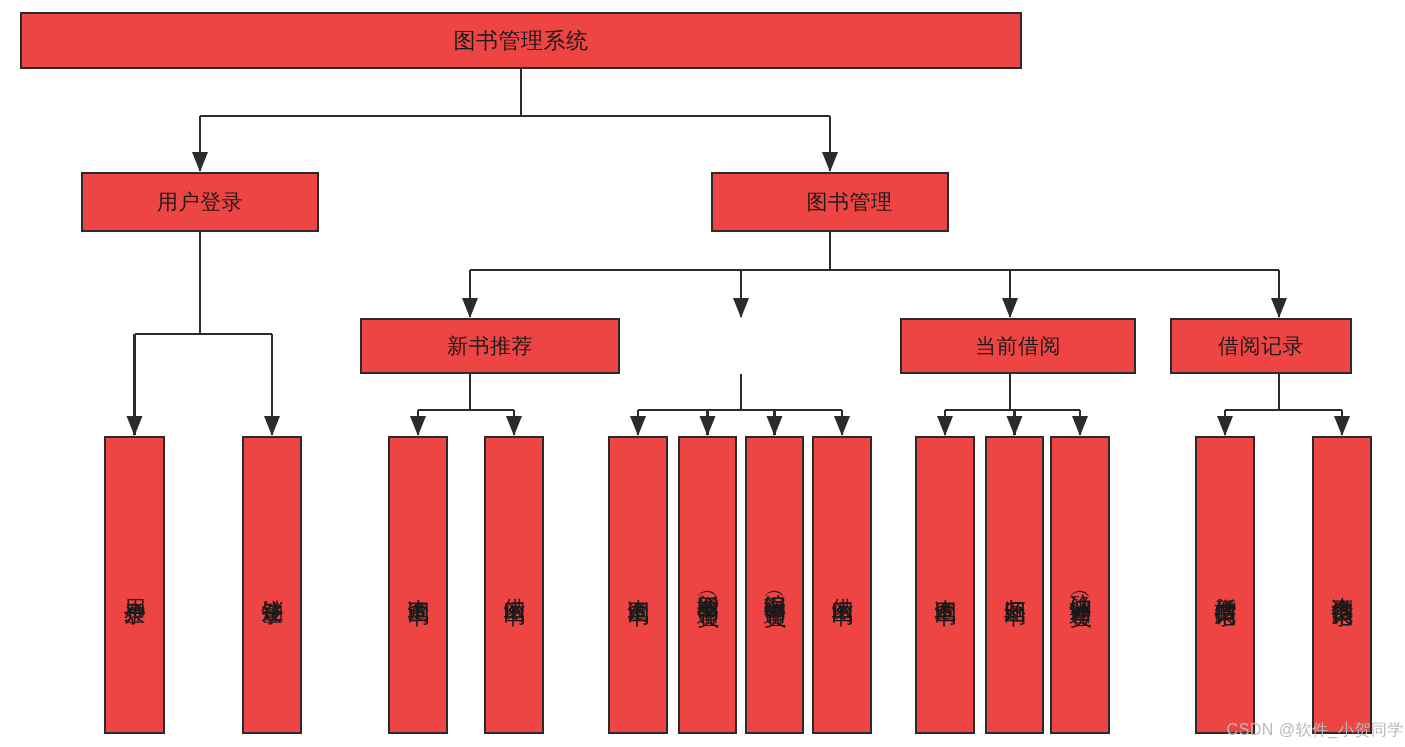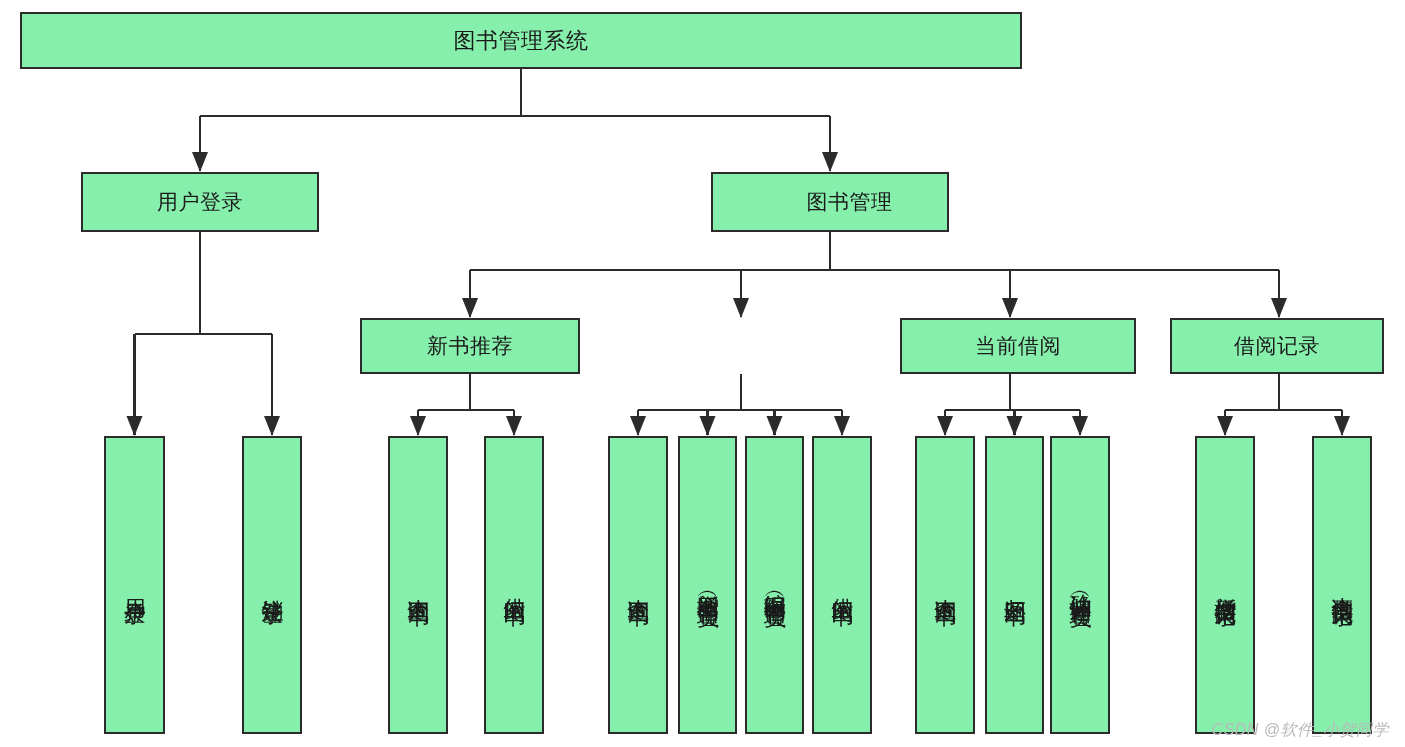--- a/index.html
+++ b/index.html
@@ -22,21 +22,21 @@
     position: absolute;
     left: 0;
     top: 0;
     width: 1405px;
     height: 747px;
     pointer-events: none;
   }
   .node {
     position: absolute;
     box-sizing: border-box;
-    background: #86efac;
+    background: #ef4444;
     border: 2px solid #2b2b2b;
     display: flex;
     align-items: center;
     justify-content: center;
     color: #1a1a1a;
     z-index: 2;
   }
   .node .lbl {
     display: block;
     text-align: center;
@@ -60,29 +60,28 @@
   .node.vert .lbl {
     writing-mode: vertical-rl;
     text-orientation: upright;
     font-size: 22px;
     line-height: 1.22;
     letter-spacing: 2px;
     white-space: nowrap;
   }
   #watermark {
     position: absolute;
-    right: 16px;
+    right: 1px;
     bottom: 6px;
     font-size: 16px;
     color: #b9b9b9;
     letter-spacing: 0.5px;
     z-index: 5;
     user-select: none;
     white-space: nowrap;
-    font-style: italic;
   }
 </style>
 </head>
 <body>
 
 <div id="canvas">
 
   <svg id="connectors" viewBox="0 0 1405 747" xmlns="http://www.w3.org/2000/svg">
       <line x1="521" y1="69" x2="521" y2="116" stroke="#2b2b2b" stroke-width="2.5" shape-rendering="crispEdges"></line>
       <line x1="200" y1="116" x2="830" y2="116" stroke="#2b2b2b" stroke-width="2.5" shape-rendering="crispEdges"></line>
@@ -142,27 +141,27 @@
     <span class="lbl">图书管理系统</span>
   </div>
 
   <div class="node horiz" style="left:81px;top:172px;width:238px;height:60px;">
     <span class="lbl">用户登录</span>
   </div>
   <div class="node horiz" style="left:711px;top:172px;width:238px;height:60px;padding-left:39px;">
     <span class="lbl">图书管理</span>
   </div>
 
-  <div class="node horiz" style="left:360px;top:318px;width:220px;height:56px;">
+  <div class="node horiz" style="left:360px;top:318px;width:260px;height:56px;">
     <span class="lbl">新书推荐</span>
   </div>
   <div class="node horiz" style="left:900px;top:318px;width:236px;height:56px;">
     <span class="lbl">当前借阅</span>
   </div>
-  <div class="node horiz" style="left:1170px;top:318px;width:214px;height:56px;">
+  <div class="node horiz" style="left:1170px;top:318px;width:182px;height:56px;">
     <span class="lbl">借阅记录</span>
   </div>
 
   <div class="node vert" style="left:104px;top:436px;width:61px;height:298px;">
     <span class="lbl">用户登录</span>
   </div>
   <div class="node vert" style="left:242px;top:436px;width:60px;height:298px;">
     <span class="lbl">注销登录</span>
   </div>
 

